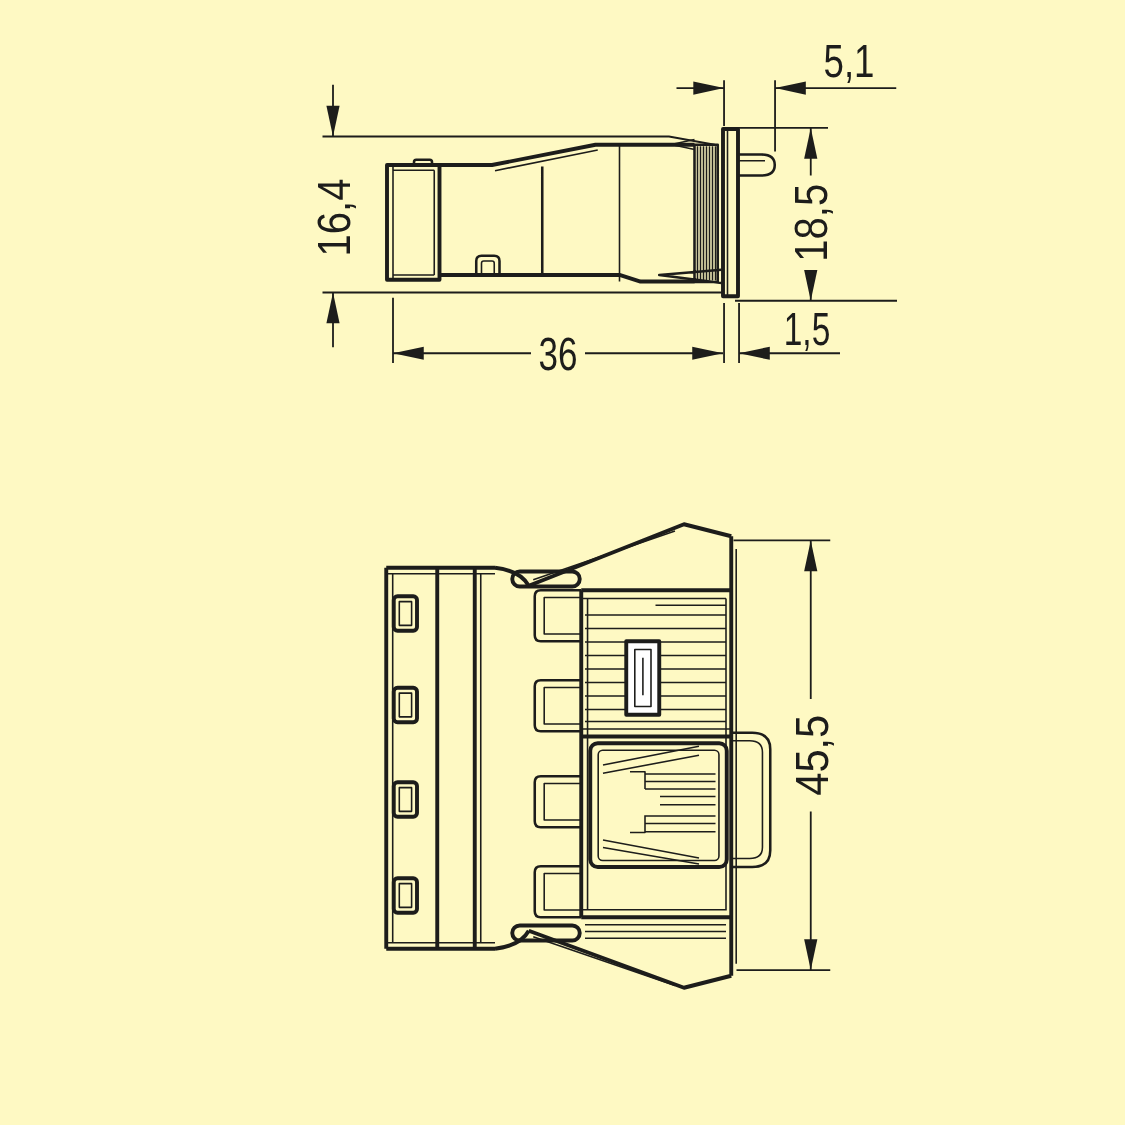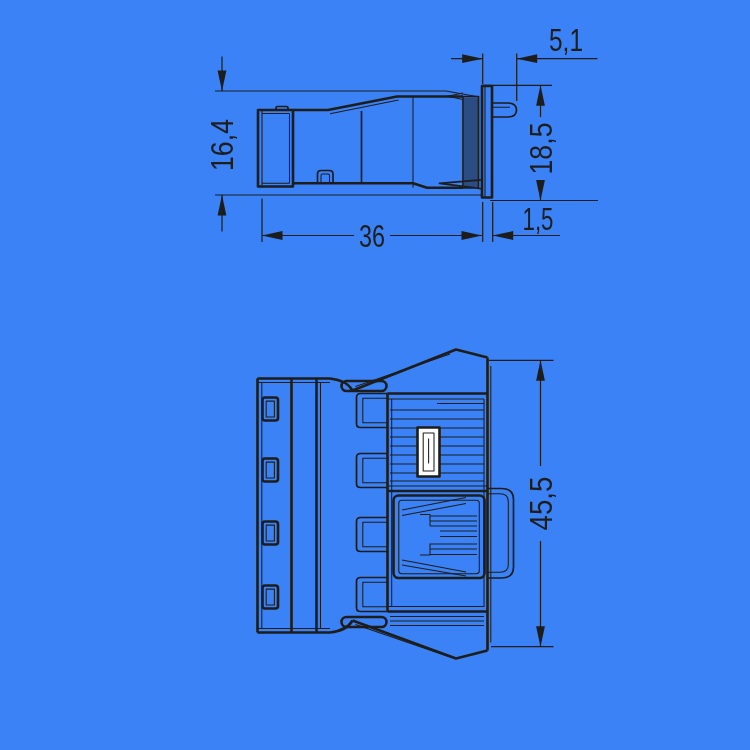--- a/index.html
+++ b/index.html
@@ -1,17 +1,17 @@
 <!DOCTYPE html>
 <html><head>
 <meta charset="utf-8">
 <title>Technical drawing</title>
 <style>
   html,body{margin:0;padding:0;background:#ffffff;}
-  .stage{position:relative;width:750px;height:750px;background:#3b82f6;overflow:hidden;}
+  .stage{position:relative;width:750px;height:750px;background:#fef9c3;overflow:hidden;}
   svg{display:block;}
   .ln{stroke:#1d1d1b;fill:none;}
   .o2{stroke-width:2.6;stroke-linejoin:round;}
   .o16{stroke-width:1.7;stroke-linejoin:round;}
   .o1{stroke-width:1.05;stroke-linejoin:round;}
   .dim{stroke:#1d1d1b;fill:none;stroke-width:1.2;}
   .fl{fill:#1d1d1b;stroke:none;}
   .dimtext{
     font-family:"Liberation Sans","DejaVu Sans",sans-serif;
     font-size:31px;

